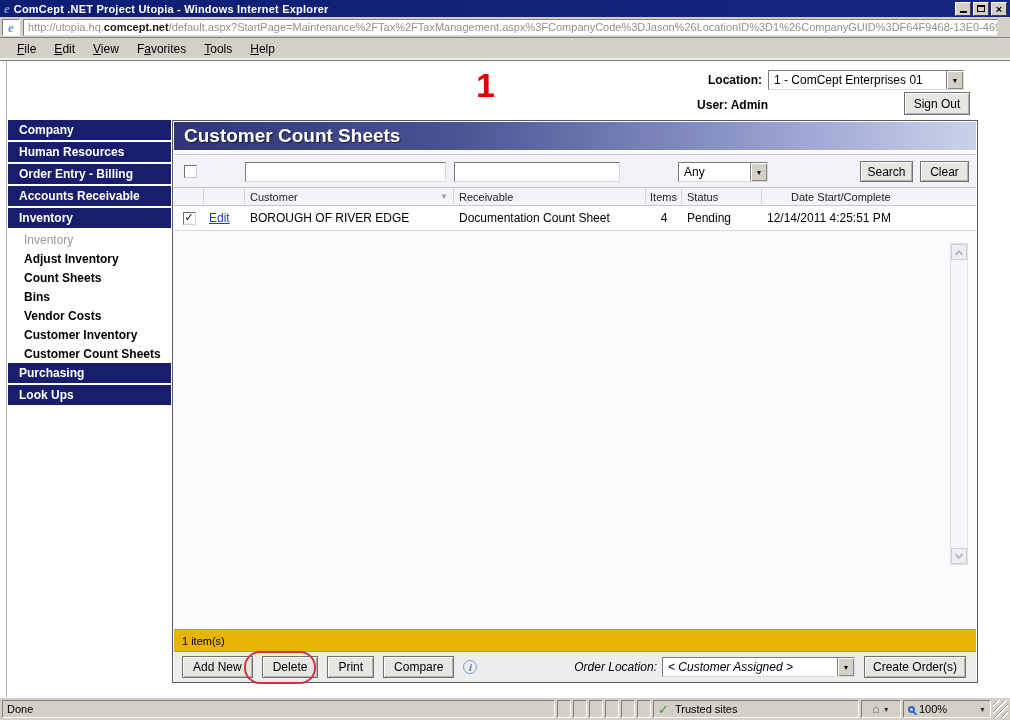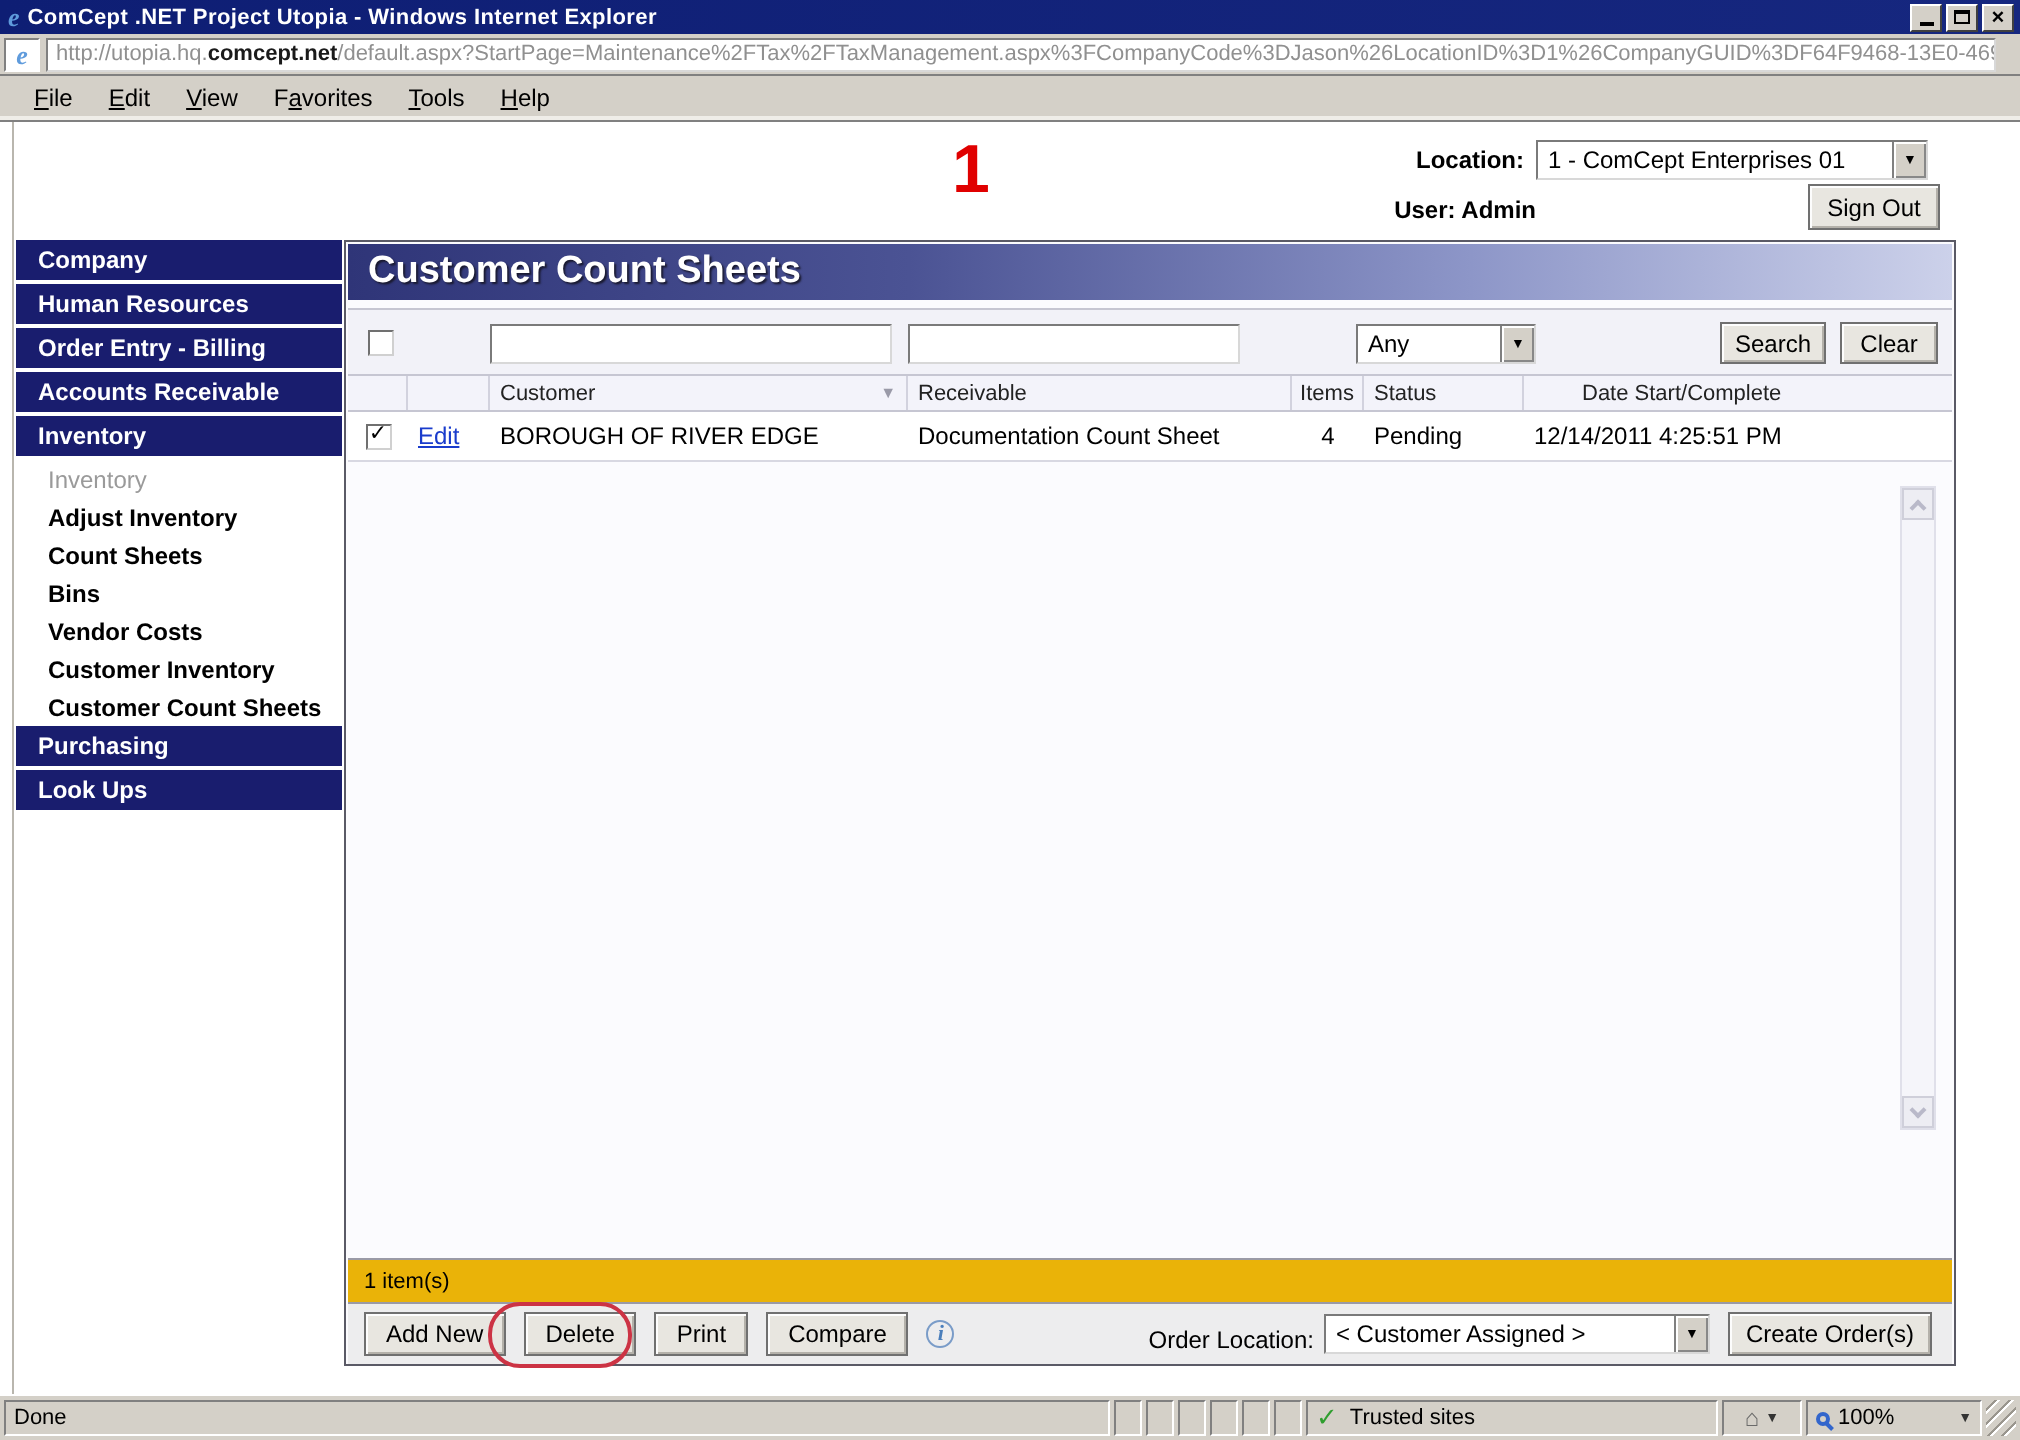--- a/index.html
+++ b/index.html
@@ -78,21 +78,21 @@
   .scroll-up{top:0;}
   .scroll-down{bottom:0;}
   .chev{width:6px;height:6px;border-left:2px solid #b9b9c9;border-top:2px solid #b9b9c9;}
   .chev.up{transform:rotate(45deg);margin-top:3px;}
   .chev.down{transform:rotate(-135deg);margin-bottom:3px;}
   .count-row{position:absolute;left:1px;top:508px;width:802px;height:22px;background:#eab308;border-top:1px solid #9a9aa6;display:flex;align-items:center;padding-left:8px;font-size:11px;}
   .btn-bar{position:absolute;left:1px;top:530px;width:802px;height:31px;background:#ededee;border-top:1px solid #9a9aa6;display:flex;align-items:center;padding:0 10px 0 8px;}
   .bb-btn{height:22px;margin-right:9px;padding:0 10px;}
   .delete-oval{position:absolute;left:70px;top:-1px;width:72px;height:33px;border:2px solid #cc3344;border-radius:16px;pointer-events:none;}
   .info-ico{width:14px;height:14px;border:1px solid #7a9cc8;border-radius:50%;color:#4a7ebb;font-family:"Liberation Serif",serif;font-style:italic;font-weight:bold;font-size:11px;display:flex;align-items:center;justify-content:center;margin-right:8px;}
-  .ord-loc{margin-left:auto;display:flex;align-items:flex-end;gap:5px;}
+  .ord-loc{margin-left:auto;display:flex;align-items:center;gap:5px;font-style:italic;}
   .ordloc-select{width:193px;}
   .create-btn{height:22px;margin-left:9px;padding:0 8px;white-space:nowrap;}
   
   .statusbar{position:absolute;left:0;top:697px;width:1010px;height:23px;background:#d4d0c8;border-top:1px solid #fff;display:flex;align-items:stretch;padding:2px;gap:2px;font-size:11px;}
   .pane{border:1px solid;border-color:#808080 #fff #fff #808080;display:flex;align-items:center;padding:0 4px;}
   .pane-status{flex:1;}
   .pane-mini{width:14px;padding:0;}
   .pane-zone{width:206px;gap:6px;}
   .check-ico{color:#2f9e2f;font-weight:bold;font-size:13px;}
   .pane-protect{width:40px;justify-content:center;gap:3px;color:#6a6a6a;}

